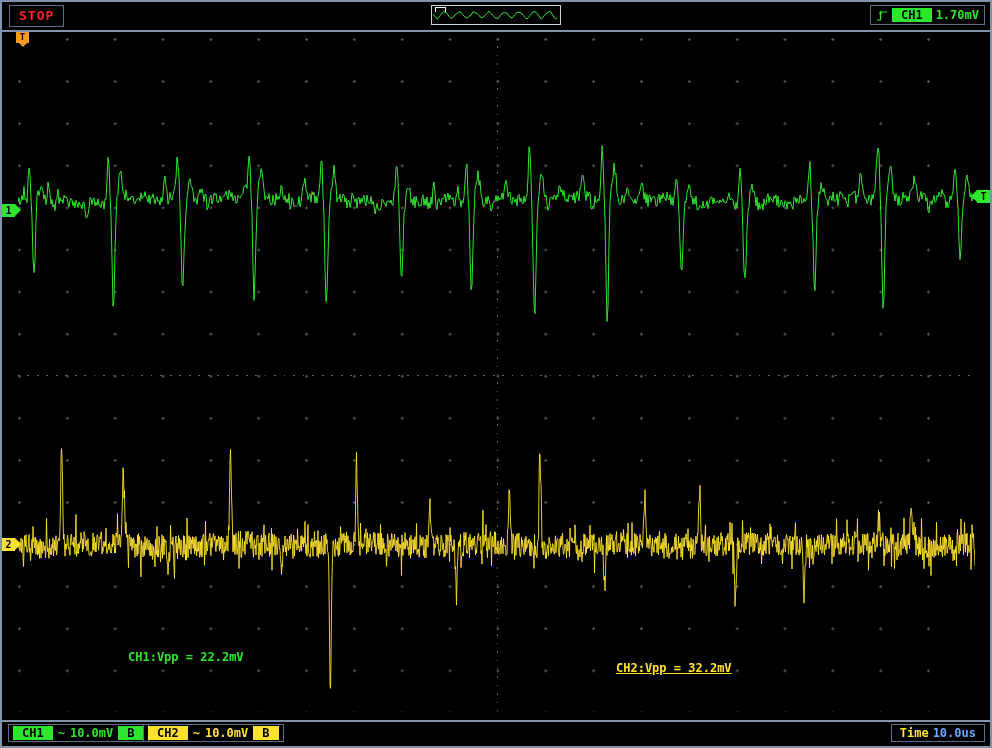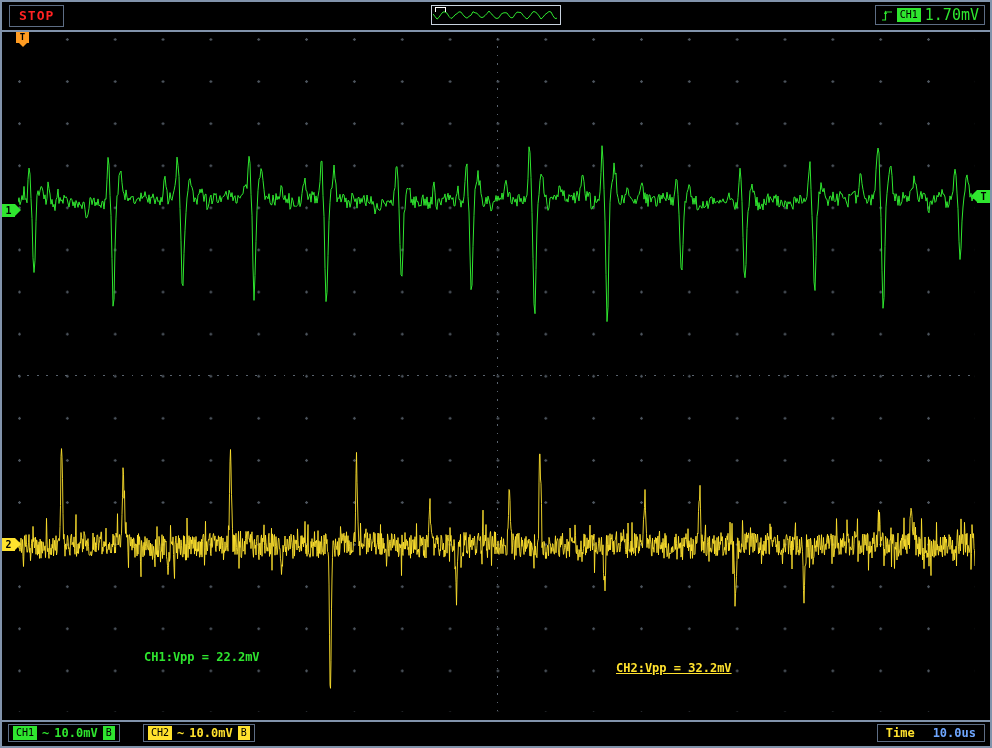--- a/index.html
+++ b/index.html
@@ -15,37 +15,37 @@
   .topbar{position:absolute;left:0;right:0;top:0;height:28px;border-bottom:2px solid var(--frame);}
   .stop-box{position:absolute;left:7px;top:3px;height:20px;line-height:20px;padding:0 9px;
     border:1px solid var(--seg);color:var(--r);font-weight:bold;font-size:13px;letter-spacing:1px;}
   .preview{position:absolute;left:50%;top:3px;transform:translateX(-50%);
     width:130px;height:20px;border:1px solid #c8d2de;background:#000;box-sizing:border-box;}
   .preview svg{position:absolute;left:1px;top:0;}
   .preview-marker{position:absolute;left:3px;top:1px;width:9px;height:4px;
     border-left:1px solid #fff;border-top:1px solid #fff;border-right:1px solid #fff;}
   .trig-box{position:absolute;right:5px;top:3px;height:20px;border:1px solid var(--seg);
     display:flex;align-items:center;gap:4px;padding:0 5px;box-sizing:border-box;}
-  .trig-level{color:var(--g);font-weight:normal;font-size:15px;text-align:right;}
+  .trig-level{color:var(--g);font-weight:bold;font-size:12px;text-align:right;}
 
-  .chip{display:inline-block;padding:0 3px;font-weight:normal;font-size:10px;line-height:14px;color:#000;}
+  .chip{display:inline-block;padding:0 9px;font-weight:bold;font-size:12px;line-height:14px;color:#000;}
   .chip.g{background:var(--g);} .chip.y{background:var(--y);}
 
   
   .main{position:absolute;left:0;right:0;top:30px;bottom:26px;}
   .plot{position:absolute;left:16px;right:15px;top:6px;bottom:8px;overflow:hidden;
     background-image:radial-gradient(circle at 1.5px 1.5px, var(--dot) 1px, transparent 1.5px);
     background-size:47.85px 42.1px;}
   .plot::before{content:"";position:absolute;left:50%;top:0;bottom:0;width:1px;
     background-image:repeating-linear-gradient(to bottom,#5a636e 0 1.5px,transparent 1.5px 8.4px);}
   .plot::after{content:"";position:absolute;top:50%;left:0;right:0;height:1px;
     background-image:repeating-linear-gradient(to right,#5a636e 0 1.5px,transparent 1.5px 9.5px);}
   #waves{position:absolute;left:0;top:0;}
   .anno{position:absolute;font-size:12px;font-weight:bold;white-space:pre;}
-  .anno1{left:126px;top:612px;color:var(--g);}
+  .anno1{left:110px;top:612px;color:var(--g);}
   .anno2{left:598px;top:623px;color:var(--y);text-decoration:underline;}
 
   
   .tag{position:absolute;font-weight:bold;font-size:10px;line-height:13px;color:#000;
     text-align:center;width:13px;height:13px;}
   .tag-ch1{left:0;top:172px;background:var(--g);}
   .tag-ch1::after{content:"";position:absolute;left:100%;top:50%;margin-top:-6.5px;
     border-top:6.5px solid transparent;border-bottom:6.5px solid transparent;border-left:6px solid var(--g);}
   .tag-ch2{left:0;top:506px;background:var(--y);}
   .tag-ch2::after{content:"";position:absolute;left:100%;top:50%;margin-top:-6.5px;
@@ -57,21 +57,21 @@
   .tag-top::after{content:"";position:absolute;top:100%;left:50%;margin-left:-4px;
     border-left:4px solid transparent;border-right:4px solid transparent;border-top:4px solid var(--o);}
 
   
   .bottombar{position:absolute;left:0;right:0;bottom:0;height:24px;border-top:2px solid var(--frame);}
   .chgroup{position:absolute;top:2px;height:18px;border:1px solid var(--seg);
     display:flex;align-items:center;gap:5px;padding:0 4px;box-sizing:border-box;}
   .chgroup.one{left:6px;}
   .chgroup.two{left:141px;}
   .timegroup{position:absolute;right:5px;top:2px;height:18px;border:1px solid var(--seg);
-    display:flex;align-items:center;gap:18px;padding:0 8px;box-sizing:border-box;}
+    display:flex;align-items:center;gap:4px;padding:0 8px;box-sizing:border-box;}
   .coup,.scaleval{font-weight:bold;font-size:12px;}
   .g-t{color:var(--g);} .y-t{color:var(--y);}
   .time-label{color:var(--y);font-weight:bold;font-size:12px;}
   .time-value{color:var(--tblue);font-weight:bold;font-size:12px;}
 </style>
 </head>
 <body>
 
 <div class="scope">
 

